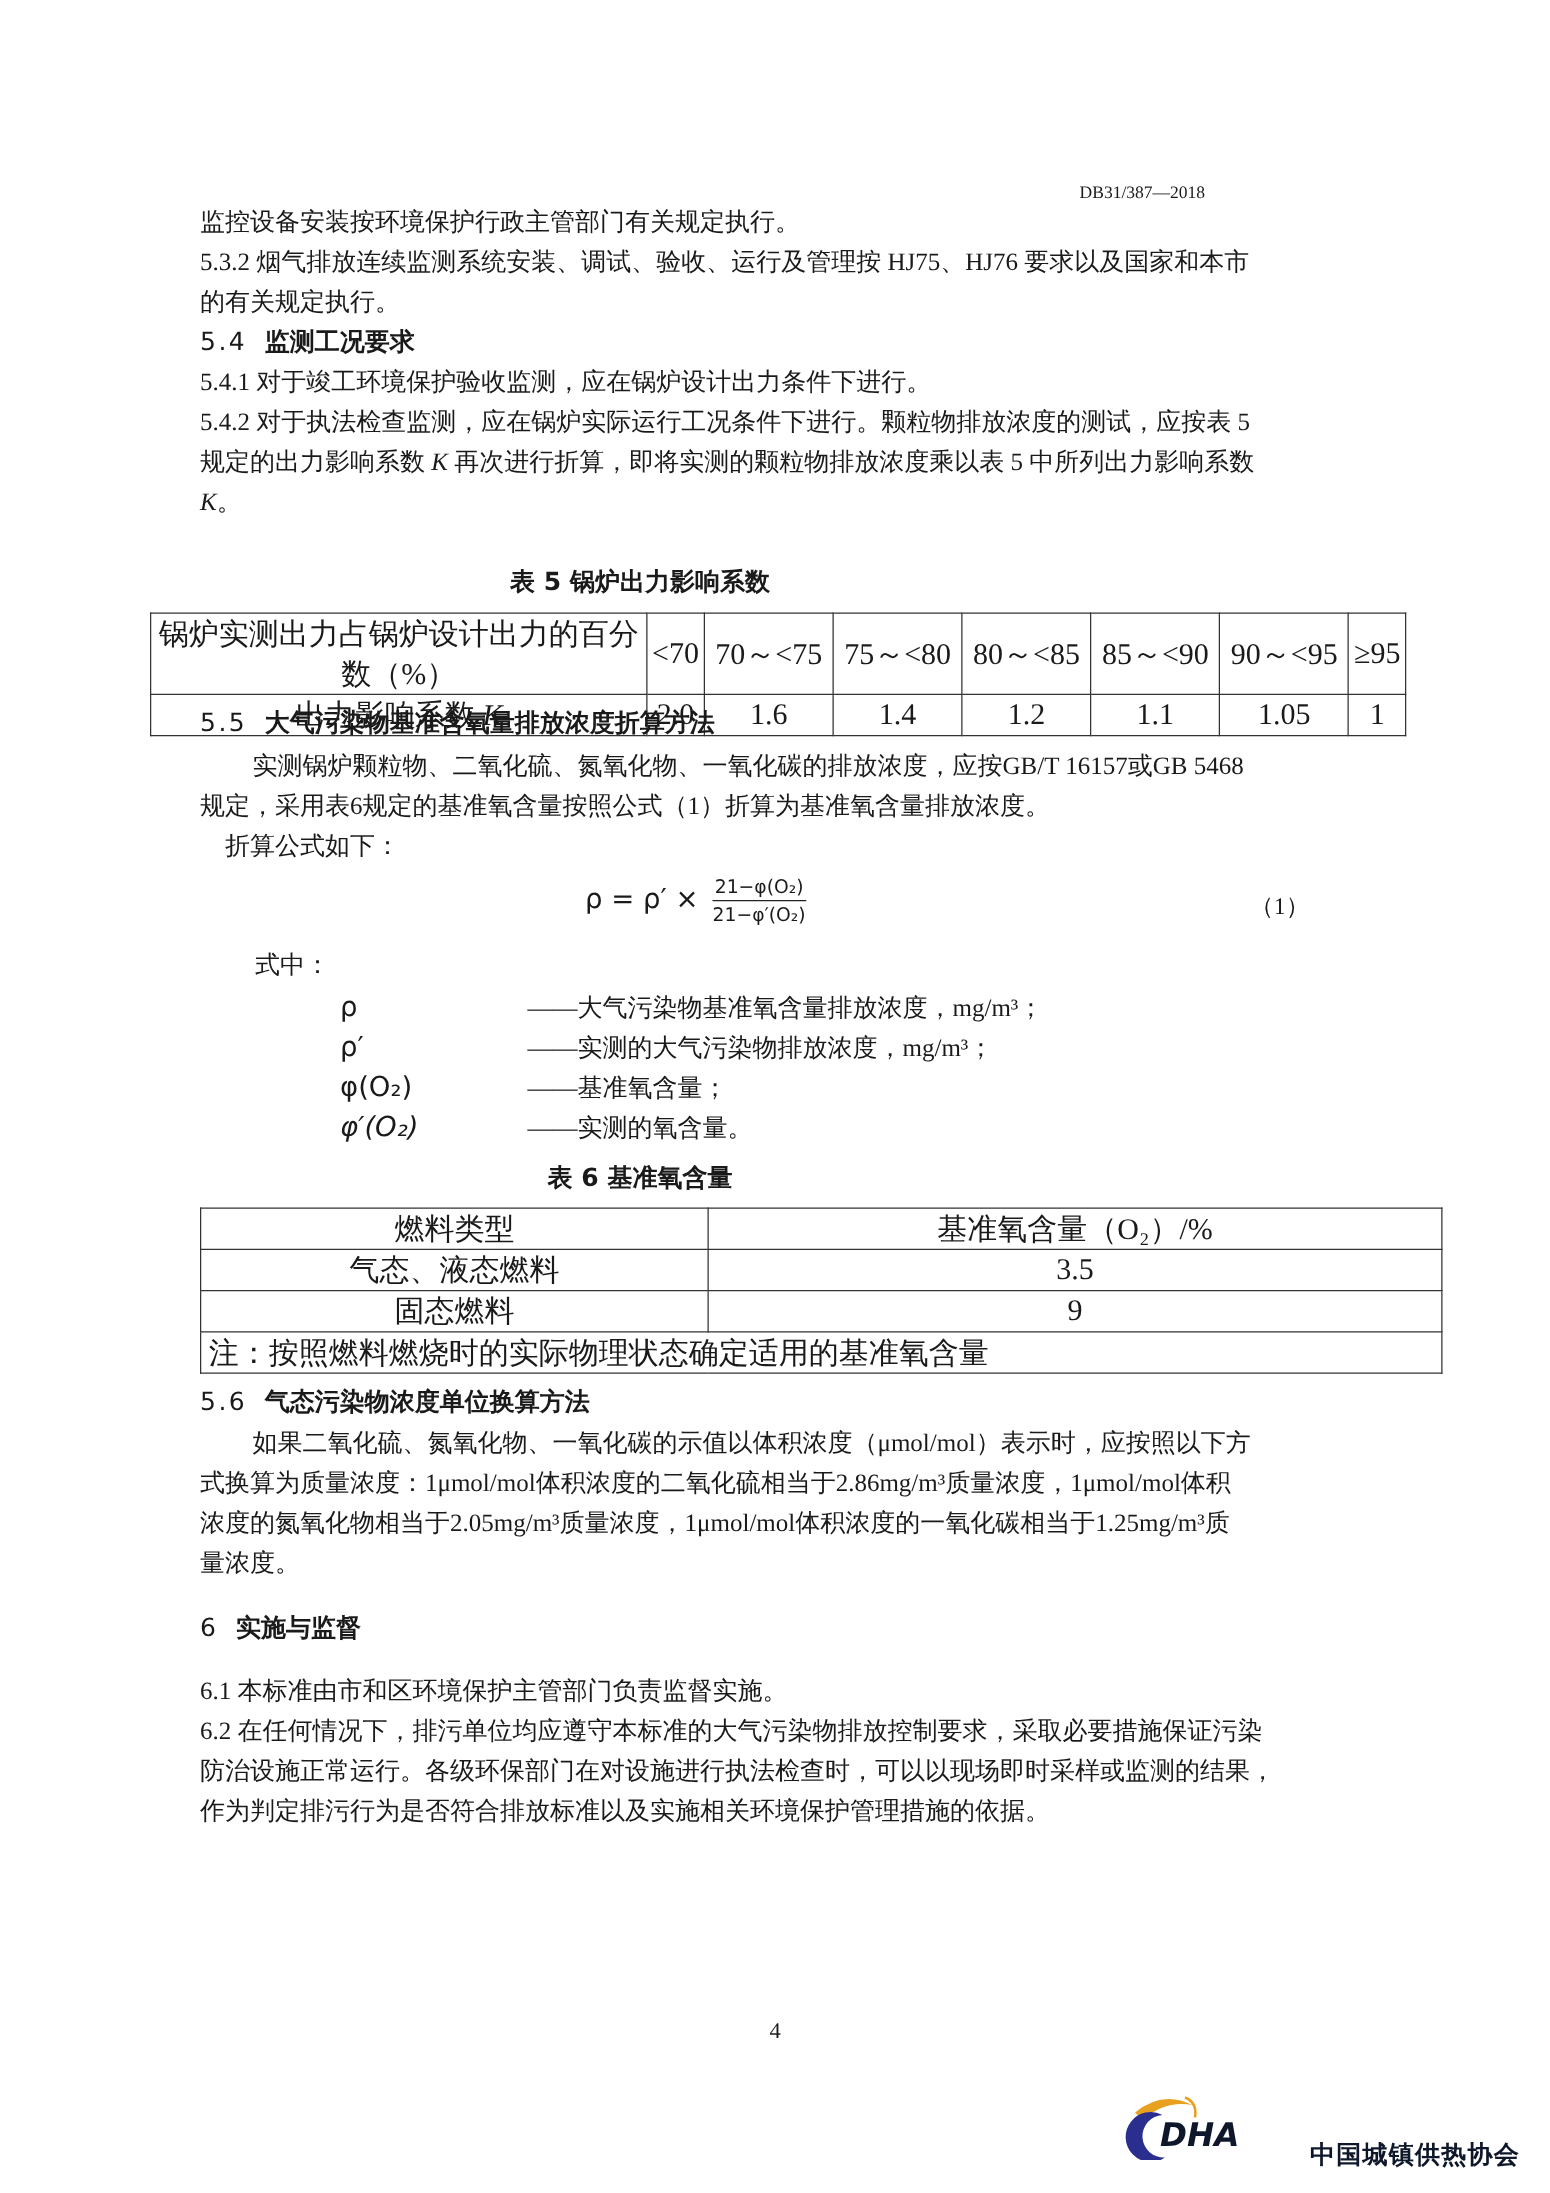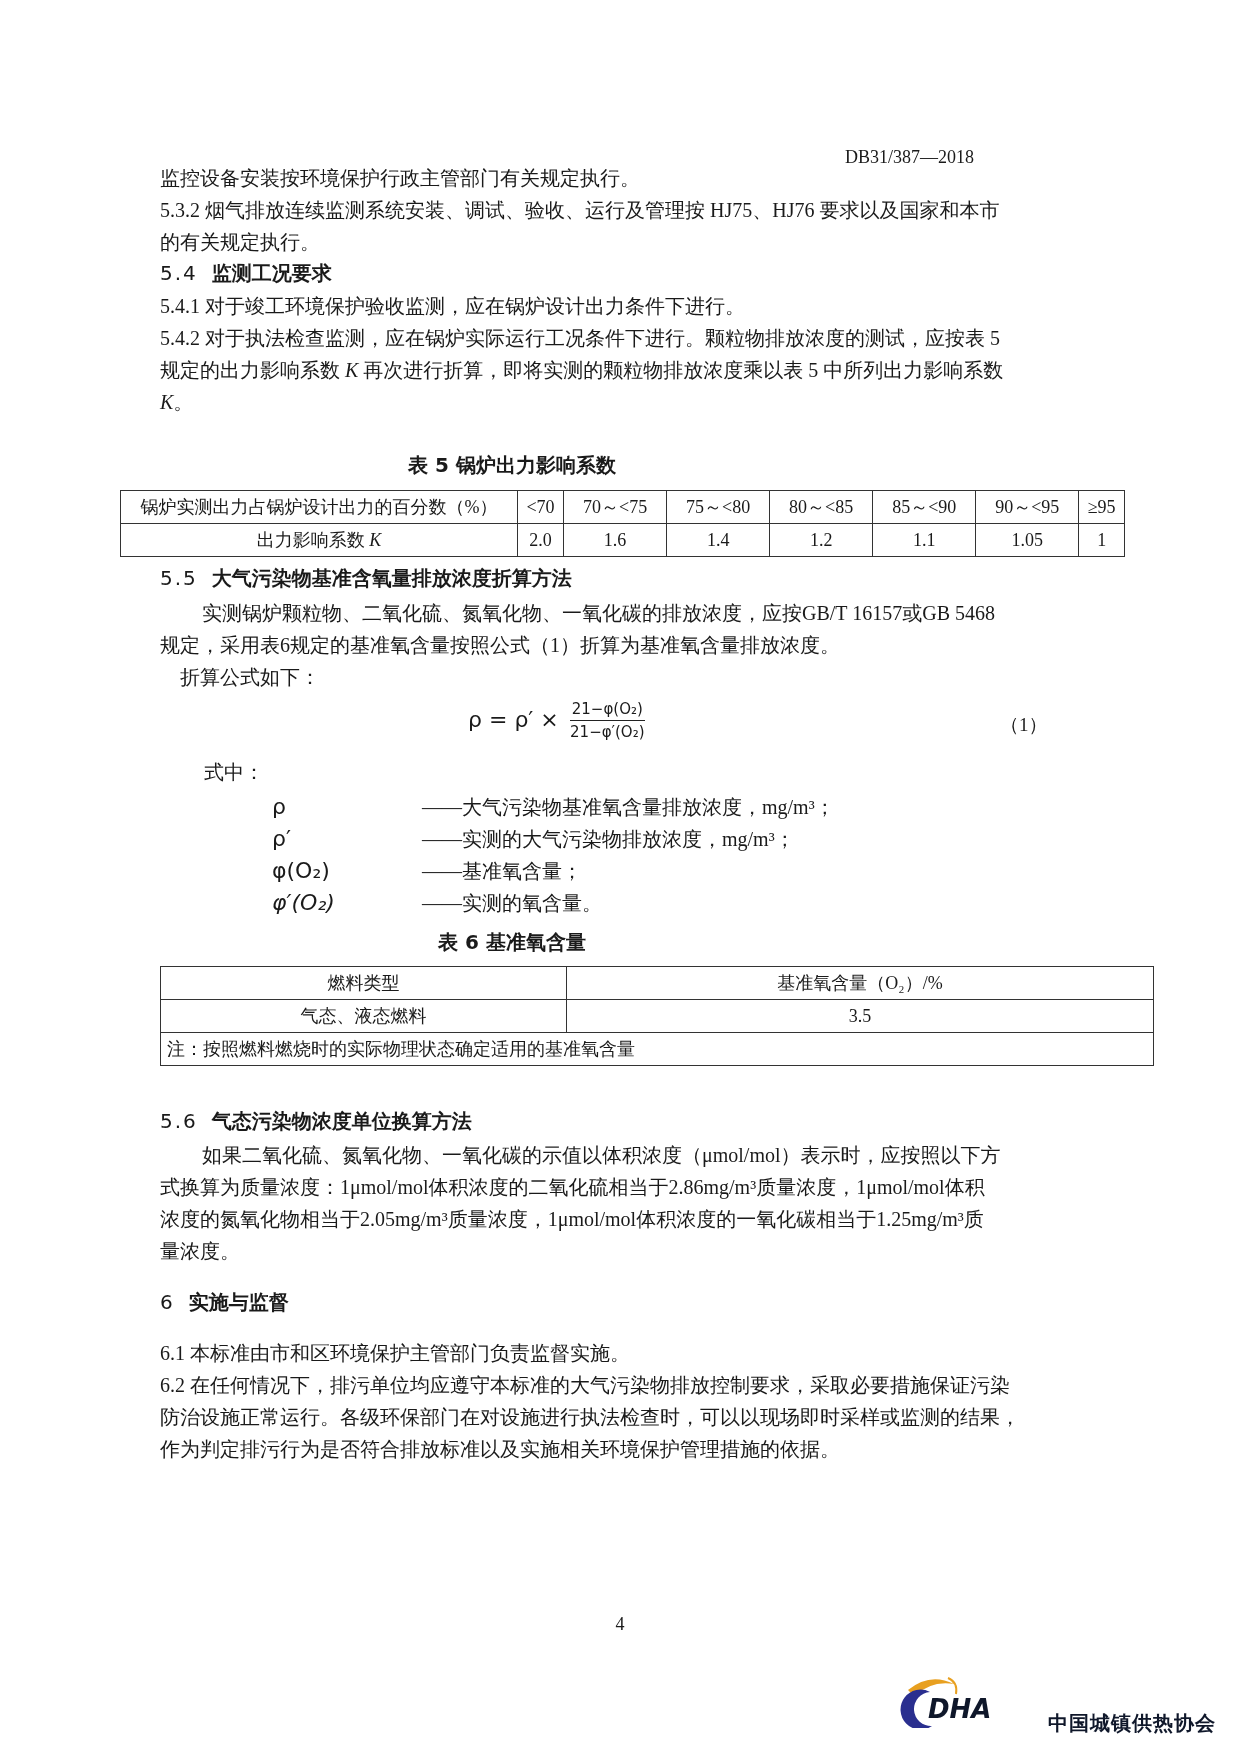--- a/index.html
+++ b/index.html
@@ -6,35 +6,35 @@
   body { width:1240px; height:1754px; position:relative; overflow:hidden;
          font-family:"Liberation Serif","DejaVu Serif",serif; color:#1a1a1a; }
   .abs { position:absolute; }
   .line { position:absolute; left:160px; font-size:20px; line-height:32px; white-space:nowrap; }
   .heading { position:absolute; left:160px; font-size:20px; line-height:30px; white-space:nowrap;
              font-family:"DejaVu Sans","Liberation Sans",sans-serif; font-weight:bold; }
   .heading .num { font-weight:normal; margin-right:14px; letter-spacing:2px; }
   .caption { position:absolute; left:0; width:1024px; text-align:center; font-size:20px;
              font-family:"DejaVu Sans","Liberation Sans",sans-serif; font-weight:bold; }
   .ital { font-style:italic; }
-  table { border-collapse:collapse; position:absolute; font-size:18px; }
+  table { border-collapse:collapse; position:absolute; font-size:24px; }
   td { border:1.5px solid #333; text-align:center; padding:0; }
   #t5 td { height:32px; }
   #t6 td { height:32px; }
   .formula { font-family:"DejaVu Sans","Liberation Sans",sans-serif; font-size:22px; }
   .frac { display:inline-block; vertical-align:middle; text-align:center; font-size:15px; margin-left:4px; }
   .frac .top { border-bottom:1.5px solid #222; padding:0 2px 2px 2px; display:block; }
   .frac .bot { display:block; padding-top:2px; }
   .sym { font-family:"DejaVu Sans","Liberation Sans",sans-serif; font-size:22px; display:inline-block; width:150px; }
   .logo-text { font-family:"DejaVu Sans","Liberation Sans",sans-serif; font-weight:bold; color:#0f172a; }
 </style>
 </head>
 <body>
 
-<div class="abs" style="right:266px; top:147px; font-size:18px;">DB31/387—2018</div>
+<div class="abs" style="right:276px; top:147px; font-size:14px;">DB31/387—2018</div>
 
 <div class="line" style="top:162px;">监控设备安装按环境保护行政主管部门有关规定执行。</div>
 <div class="line" style="top:194px;">5.3.2 烟气排放连续监测系统安装、调试、验收、运行及管理按 HJ75、HJ76 要求以及国家和本市</div>
 <div class="line" style="top:226px;">的有关规定执行。</div>
 
 <div class="heading" style="top:258px;">
   <span class="num">5.4</span><span>监测工况要求</span>
 </div>
 <div class="line" style="top:290px;">5.4.1 对于竣工环境保护验收监测，应在锅炉设计出力条件下进行。</div>
 <div class="line" style="top:322px;">5.4.2 对于执法检查监测，应在锅炉实际运行工况条件下进行。颗粒物排放浓度的测试，应按表 5</div>
@@ -94,20 +94,24 @@
   <tbody>
       <tr>
     <td style="width:405px;">燃料类型</td>
     <td>基准氧含量（O₂）/%</td>
   </tr>
   <tr>
     <td>气态、液态燃料</td>
     <td>3.5</td>
   </tr>
   <tr>
+    <td>固态燃料</td>
+    <td>9</td>
+  </tr>
+  <tr>
     <td colspan="2" style="text-align:left; padding-left:6px;">注：按照燃料燃烧时的实际物理状态确定适用的基准氧含量</td>
   </tr>
 </tbody>
   </table>
 
 <div class="heading" style="top:1106px;">
   <span class="num">5.6</span><span>气态污染物浓度单位换算方法</span>
 </div>
 <div class="line" style="top:1139px; left:202px;">如果二氧化硫、氮氧化物、一氧化碳的示值以体积浓度（μmol/mol）表示时，应按照以下方</div>
 <div class="line" style="top:1171px;">式换算为质量浓度：1μmol/mol体积浓度的二氧化硫相当于2.86mg/m³质量浓度，1μmol/mol体积</div>

